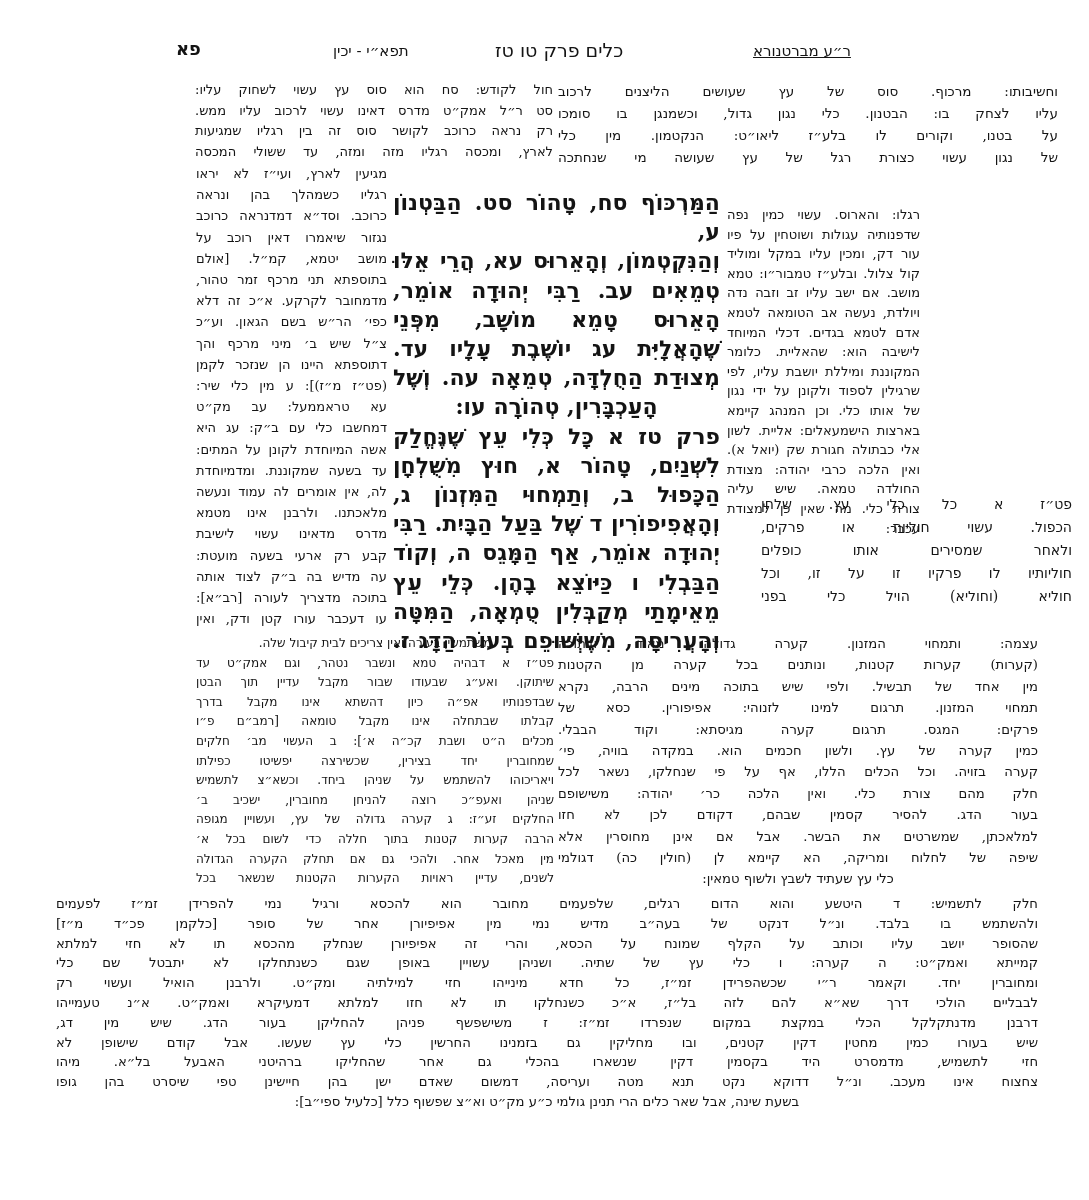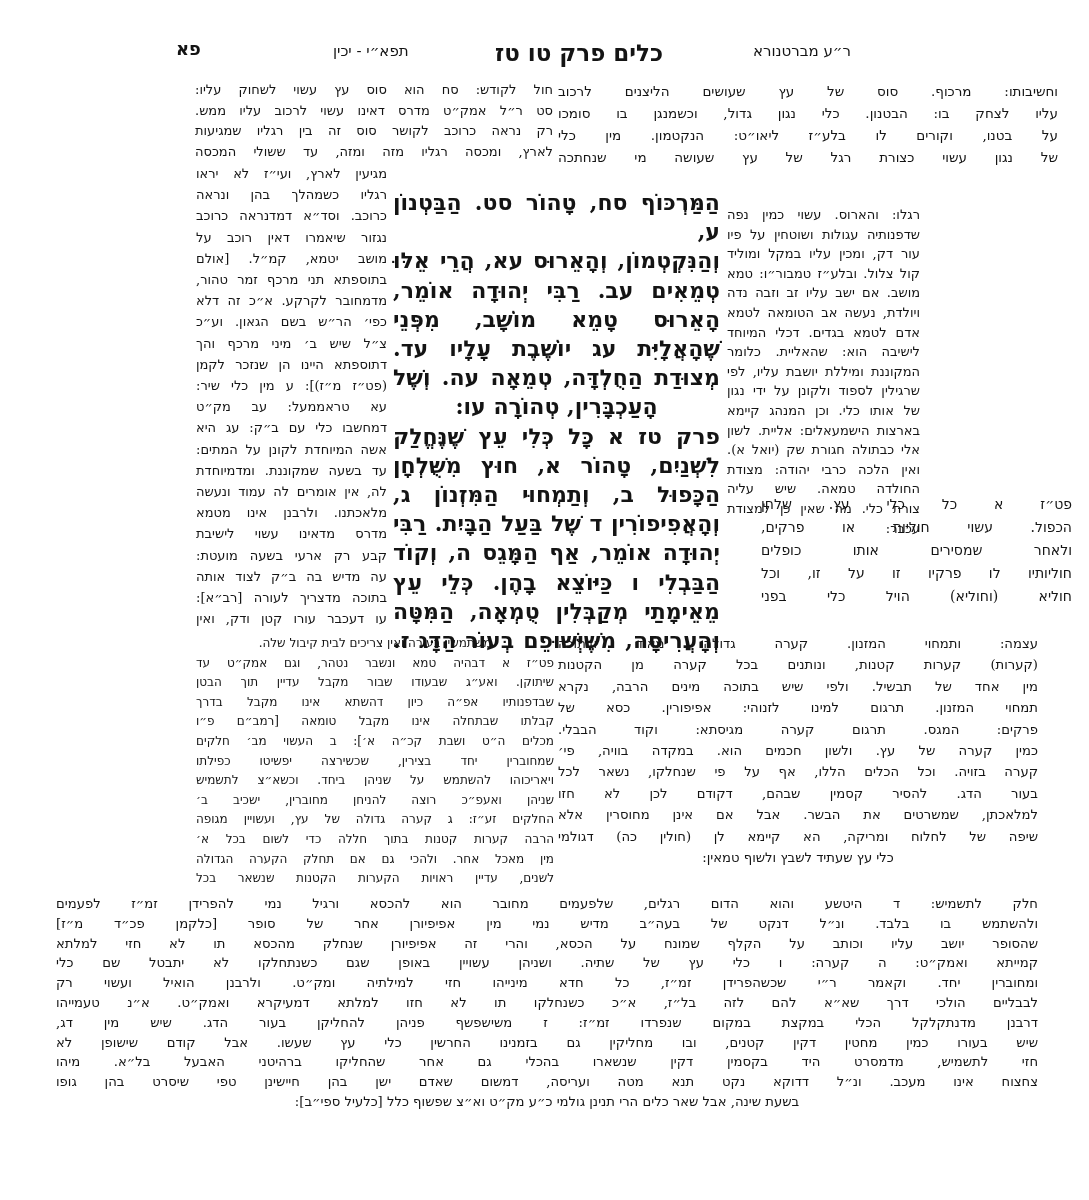--- a/index.html
+++ b/index.html
@@ -1,20 +1,20 @@
 <!DOCTYPE html>
 <html lang="he" dir="rtl"><head>
 <meta charset="utf-8">
 <style>
   html,body{margin:0;padding:0;background:#e8e8e8;}
   #page{position:relative;width:1089px;height:1200px;background:#ffffff;
         font-family:"DejaVu Serif","DejaVu Sans",serif;color:#141414;direction:rtl;overflow:hidden;}
   .hdr{position:absolute;top:42px;font-size:15px;white-space:nowrap;}
   .hdr.bold{font-weight:bold;}
-  #hdr-center{font-size:23px;font-weight:bold;top:39px;}
+  #hdr-center{font-size:19px;font-weight:normal;top:39px;}
   #hdr-page{font-size:18px;font-weight:bold;top:38px;}
   .block{position:absolute;direction:rtl;}
   .ln{text-align:justify;text-align-last:justify;white-space:normal;}
   .ln.c{text-align-last:center;}
   .ln.p{text-align-last:right;}
   #tif-top    {left:195px;top:80px;width:358px;font-size:13px;line-height:20.5px;}
   #tif-narrow {left:196px;top:163px;width:191px;font-size:13px;line-height:21.2px;}
   #tif-lower  {left:196px;top:634px;width:358px;font-size:12px;line-height:19.6px;}
   #bart-top   {left:558px;top:80px;width:500px;font-size:13.5px;line-height:22px;}
   #bart-narrow{left:727px;top:172px;width:193px;font-size:13px;line-height:19.6px;margin-top:33px;}
@@ -22,21 +22,21 @@
   #bart-bottom{left:558px;top:633px;width:480px;font-size:13.2px;line-height:21.4px;}
   #mishnah    {left:393px;top:188px;width:327px;font-size:22px;line-height:29.2px;
                font-weight:bold;font-family:"DejaVu Serif","DejaVu Sans",serif;}
   #bottom-block{left:56px;top:894px;width:982px;font-size:13.2px;line-height:19.8px;}
 </style>
 </head>
 <body>
 
 <div id="page">
 
-  <div class="hdr" id="hdr-bartenura" style="left:753px;">ר״ע מברטנורא</div>
+  <div class="hdr" id="hdr-bartenura" style="left:753px;text-decoration:underline;">ר״ע מברטנורא</div>
 
   <div class="hdr" id="hdr-center" style="left:495px;">כלים פרק טו טז</div>
 
   <div class="hdr" id="hdr-yakhin" style="left:333px;text-align:center;">תפא״י - יכין</div>
 
   <div class="hdr bold" id="hdr-page" style="left:176px;">פא</div>
 
   <div class="block" id="bart-top">
       <div class="ln">וחשיבותו: מרכוף. סוס של עץ שעושים הליצנים לרכוב</div>
       <div class="ln">עליו לצחק בו: הבטנון. כלי נגון גדול, וכשמנגן בו סומכו</div>
@@ -73,20 +73,21 @@
     </div>
 
   <div class="block" id="bart-bottom">
       <div class="ln">עצמה: ותמחוי המזנון. קערה גדולה מאוד ובתוכה</div>
       <div class="ln">(קערות) קערות קטנות, ונותנים בכל קערה מן הקטנות</div>
       <div class="ln">מין אחד של תבשיל. ולפי שיש בתוכה מינים הרבה, נקרא</div>
       <div class="ln">תמחוי המזנון. תרגום למינו לזנוהי: אפיפורין. כסא של</div>
       <div class="ln">פרקים: המגס. תרגום קערה מגיסתא: וקוד הבבלי.</div>
       <div class="ln">כמין קערה של עץ. ולשון חכמים הוא. במקדה בוויה, פי׳</div>
       <div class="ln">קערה בזויה. וכל הכלים הללו, אף על פי שנחלקו, נשאר לכל</div>
+      <div class="ln">חלק מהם צורת כלי. ואין הלכה כר׳ יהודה: משישופם</div>
       <div class="ln">בעור הדג. להסיר קסמין שבהם, דקודם לכן לא חזו</div>
       <div class="ln">למלאכתן, שמשרטים את הבשר. אבל אם אינן מחוסרין אלא</div>
       <div class="ln">שיפה של לחלוח ומריקה, הא קיימא לן (חולין כה) דגולמי</div>
       <div class="ln c">כלי עץ שעתיד לשבץ ולשוף טמאין:</div>
     </div>
 
   <div class="block" id="mishnah">
       <div class="ln">הַמַּרְכּוֹף סח, טָהוֹר סט. הַבַּטְנוֹן ע,</div>
       <div class="ln">וְהַנִּקְטְמוֹן, וְהָאֵרוּס עא, הֲרֵי אֵלּוּ</div>
       <div class="ln">טְמֵאִים עב. רַבִּי יְהוּדָה אוֹמֵר,</div>

